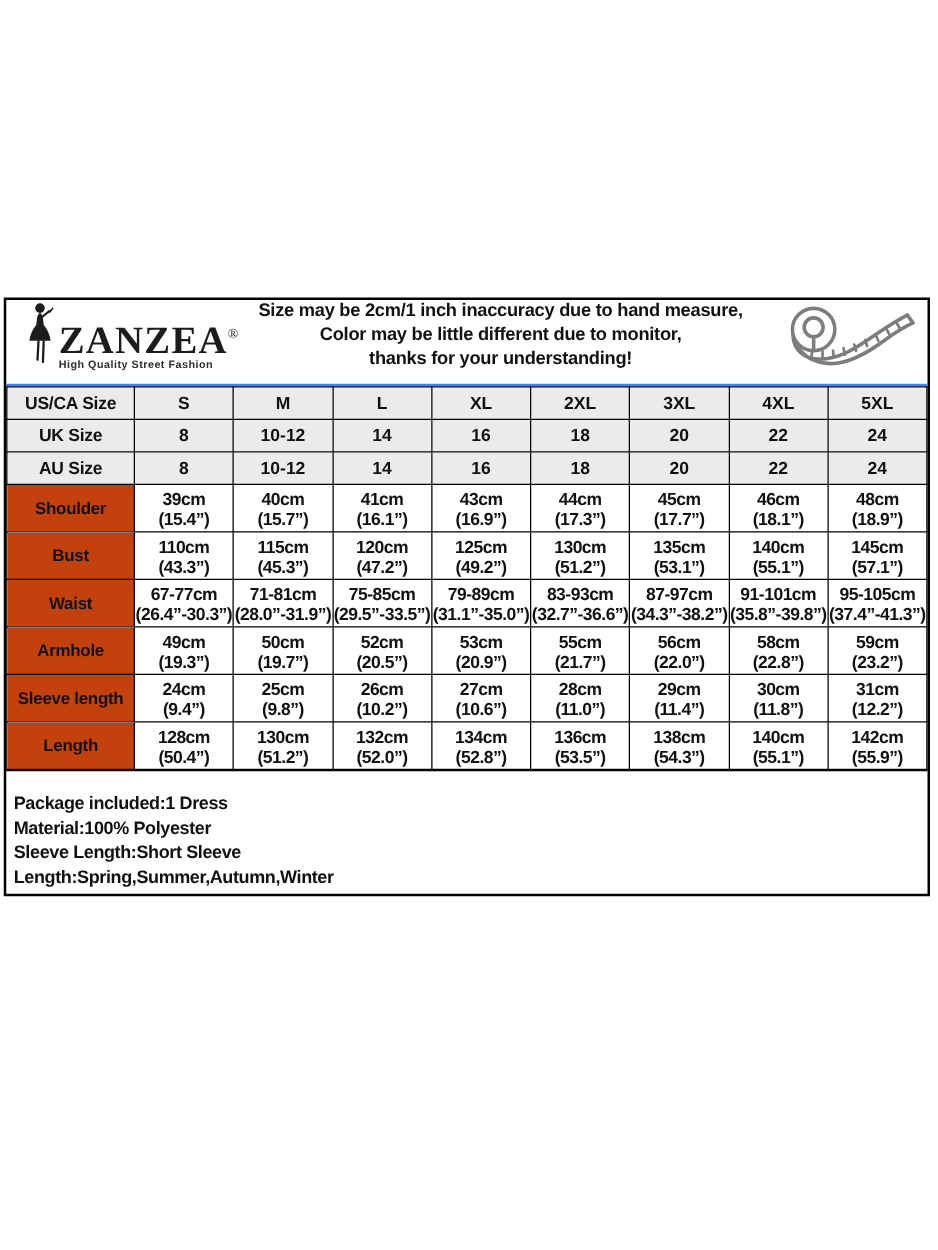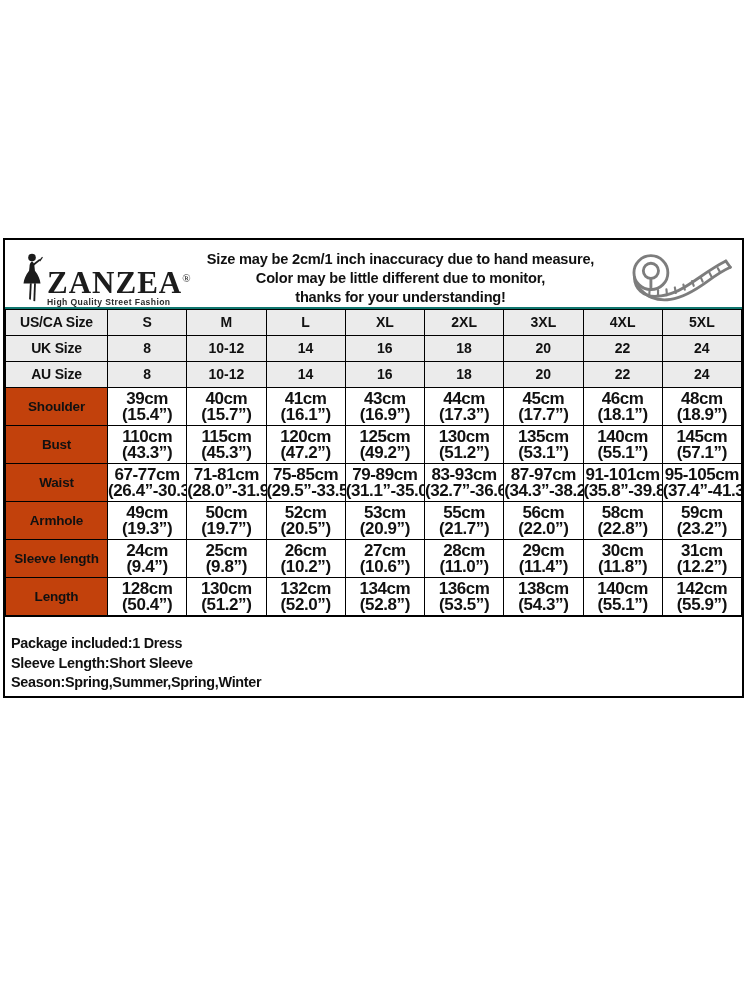--- a/index.html
+++ b/index.html
@@ -10,23 +10,23 @@
     position: absolute;
     left: 3px; top: 238px;
     width: 741px;
     border: 2px solid #000;
     background: #fff;
   }
 
   
   .header-band {
     display: flex;
-    align-items: flex-end;
+    align-items: flex-start;
     height: 69px;
-    border-bottom: 2px solid #0f766e;
+    border-bottom: 2px solid #3b82f6;
     padding: 0 6px 0 14px;
   }
   .brand-logo { display: flex; align-items: flex-end; width: 172px; flex: none; }
   .silhouette { width: 26px; height: 56px; flex: none; margin-right: 2px; }
   .logo-right { display: flex; flex-direction: column; line-height: 1; }
   .logo-text {
     font-family: "Liberation Serif", serif;
     font-weight: 700;
     font-size: 31px;
     letter-spacing: 1px;
@@ -75,21 +75,21 @@
   .size-table td.label-cell {
     background: #c2410c;
     font-size: 13.5px;
     letter-spacing: -0.2px;
   }
   .size-table tr.shaded td { background: #ebebeb; }
   .size-table tr.hdr-row { height: 37px; }
   .size-table tr.short { height: 26px; margin-left: 40px; }
   .size-table tr.short td { font-size: 14px; }
   .size-table tr.tall { height: 38px; }
-  .size-table tr.dense td { font-size: 17px; letter-spacing: -0.4px; line-height: 16px; }
+  .size-table tr.dense td { font-size: 14px; letter-spacing: -0.4px; line-height: 16px; }
   .size-table tr.dense td.label-cell { font-size: 13.5px; letter-spacing: -0.2px; }
 
   
   .product-info {
     border-top: 1px solid #000;
     padding: 17px 6px 3px 6px;
   }
   .product-info .info-line {
     font-weight: 700;
     font-size: 14.4px;
@@ -256,17 +256,18 @@
           <td>136cm<br>(53.5”)</td>
           <td>138cm<br>(54.3”)</td>
           <td>140cm<br>(55.1”)</td>
           <td>142cm<br>(55.9”)</td>
         </tr>
       </tbody>
   </table>
 
   <div class="product-info">
     <div class="info-line">Package included:1 Dress</div>
+    <div class="info-line">Material:100% Polyester</div>
     <div class="info-line">Sleeve Length:Short Sleeve</div>
-    <div class="info-line">Season:Spring,Summer,Spring,Winter</div>
+    <div class="info-line">Length:Spring,Summer,Autumn,Winter</div>
   </div>
 
 </div>
 
 </body></html>

